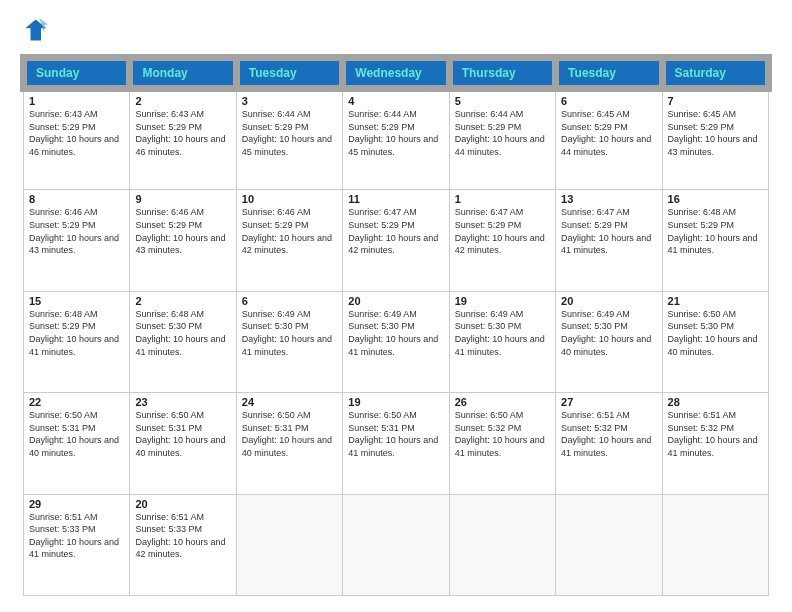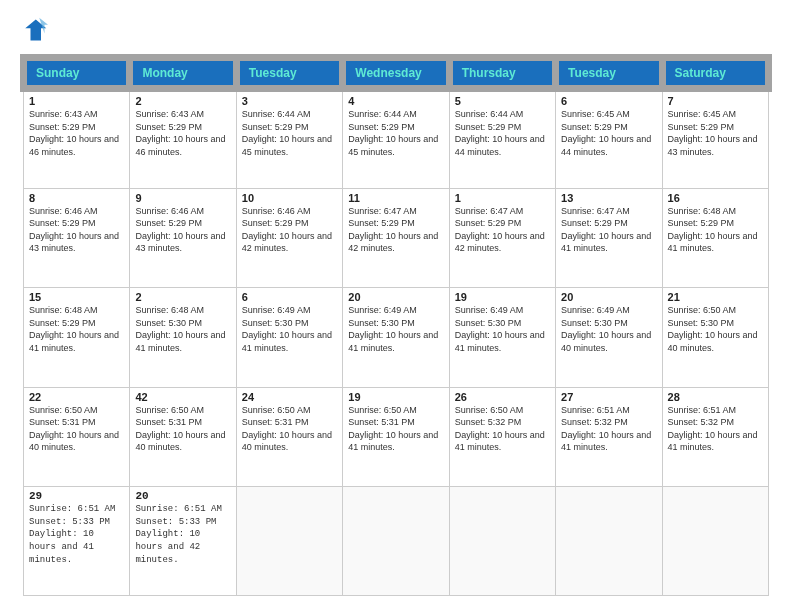--- a/index.html
+++ b/index.html
@@ -78,21 +78,20 @@
       border: 1px solid #ccc;
       vertical-align: top;
       padding: 3px 5px;
       font-size: 9.5px;
       color: #333;
       width: calc(100% / 7);
       height: 76px;
     }
     .calendar-table tr:last-child td {
       height: 76px;
-      font-family: Liberation Mono, monospace;
     }
     .day-num {
       font-size: 11px;
       font-weight: bold;
       color: #222;
       display: block;
       margin-bottom: 1px;
     }
     .day-info {
       font-size: 9px;
@@ -227,21 +226,21 @@
         <span class="day-num">21</span>
         <span class="day-info">Sunrise: 6:50 AM<br>Sunset: 5:30 PM<br>Daylight: 10 hours and 40 minutes.</span>
       </td>
         </tr>
         <tr>
           <td>
         <span class="day-num">22</span>
         <span class="day-info">Sunrise: 6:50 AM<br>Sunset: 5:31 PM<br>Daylight: 10 hours and 40 minutes.</span>
       </td>
           <td>
-        <span class="day-num">42</span>
+        <span class="day-num">23</span>
         <span class="day-info">Sunrise: 6:50 AM<br>Sunset: 5:31 PM<br>Daylight: 10 hours and 40 minutes.</span>
       </td>
           <td>
         <span class="day-num">24</span>
         <span class="day-info">Sunrise: 6:50 AM<br>Sunset: 5:31 PM<br>Daylight: 10 hours and 40 minutes.</span>
       </td>
           <td>
         <span class="day-num">19</span>
         <span class="day-info">Sunrise: 6:50 AM<br>Sunset: 5:31 PM<br>Daylight: 10 hours and 41 minutes.</span>
       </td>

